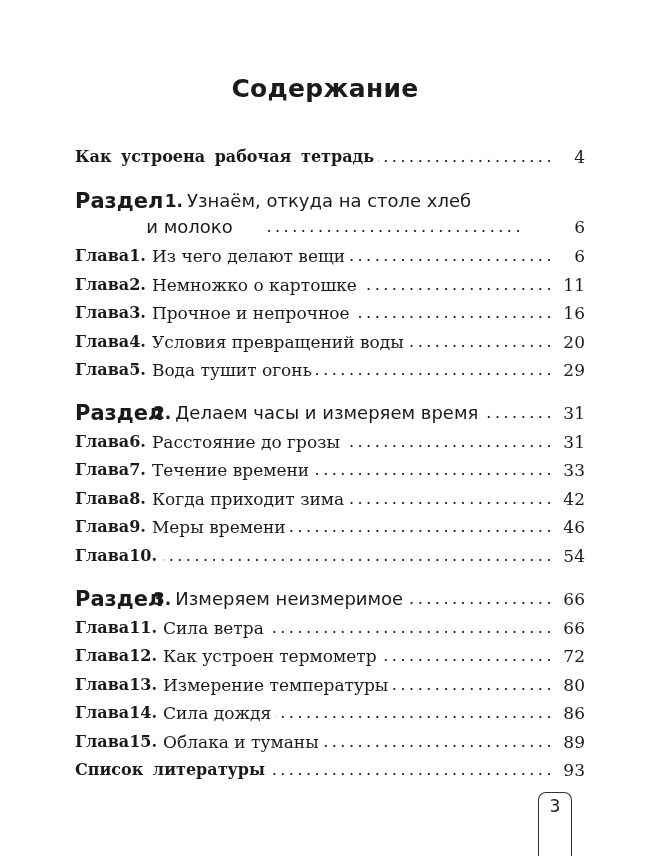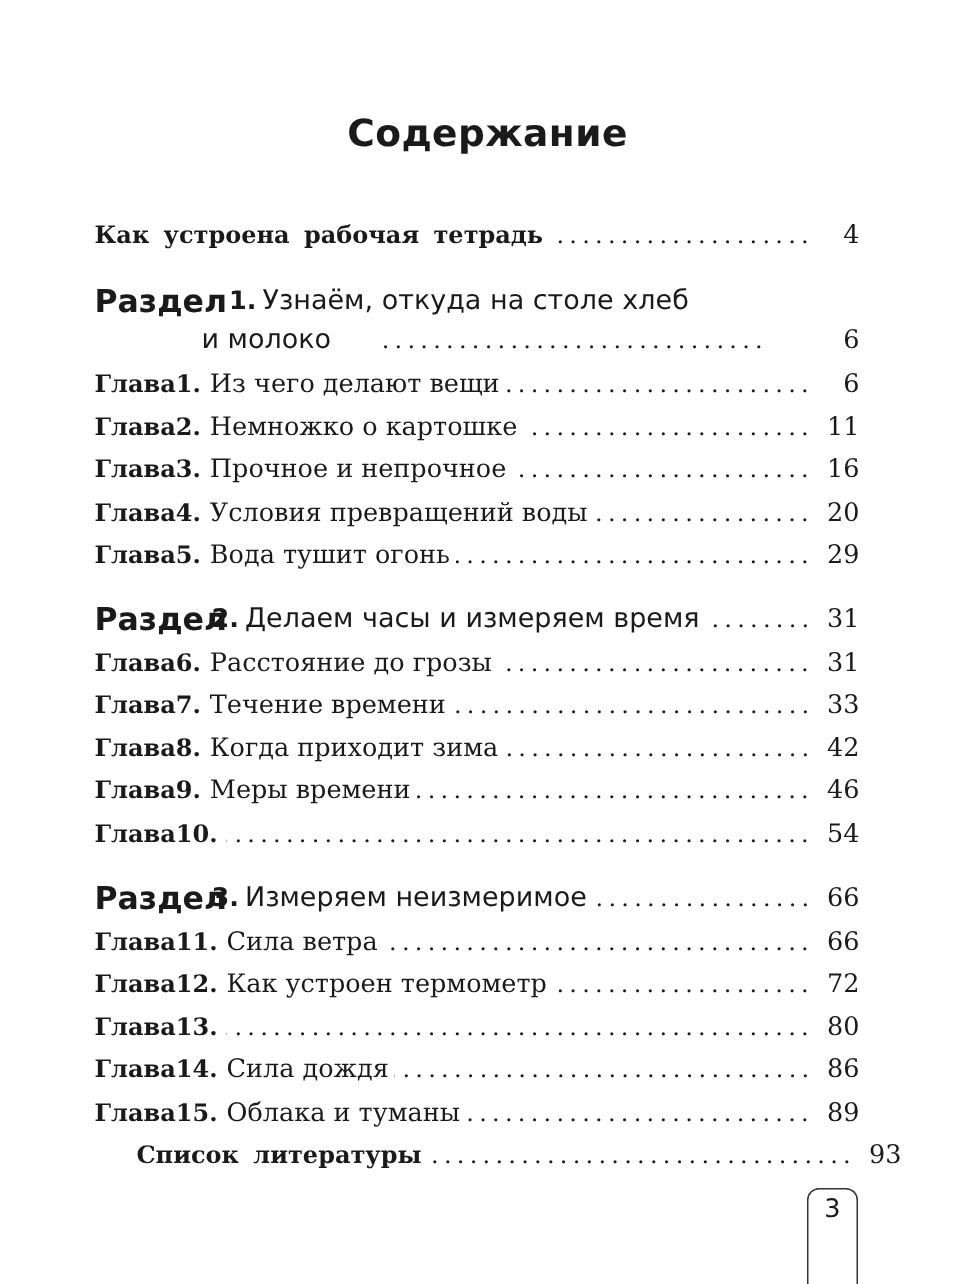--- a/index.html
+++ b/index.html
@@ -26,21 +26,21 @@
       letter-spacing: 0.3px;
     }
     .toc {
       position: absolute;
       left: 63px;
       top: 0;
       width: 510px;
     }
     .row {
       position: absolute;
-      left: 0;
+      left: 12px;
       width: 510px;
       height: 22px;
       display: flex;
       align-items: flex-start;
       font-size: 17px;
       line-height: 22px;
       white-space: nowrap;
     }
     .label {
       display: inline-block;
@@ -256,39 +256,40 @@
   <div class="row" style="top:645px;">
     <span class="label chapter-label">Глава</span>
     <span class="label chapter-num">12.</span>
     <span class="entry-title chapter-title">Как устроен термометр</span>
     <span class="leader">................................................................................</span>
     <span class="page">72</span>
   </div>
   <div class="row" style="top:674px;">
     <span class="label chapter-label">Глава</span>
     <span class="label chapter-num">13.</span>
+    <span class="entry-title chapter-title">Измерение температуры</span>
     <span class="leader">................................................................................</span>
     <span class="page">80</span>
   </div>
   <div class="row" style="top:702px;">
     <span class="label chapter-label">Глава</span>
     <span class="label chapter-num">14.</span>
     <span class="entry-title chapter-title">Сила дождя</span>
     <span class="leader">................................................................................</span>
     <span class="page">86</span>
   </div>
   <div class="row" style="top:731px;">
     <span class="label chapter-label">Глава</span>
     <span class="label chapter-num">15.</span>
     <span class="entry-title chapter-title">Облака и туманы</span>
     <span class="leader">................................................................................</span>
     <span class="page">89</span>
   </div>
 
-  <div class="row" style="top:759px;margin-left:28px;">
+  <div class="row" style="top:759px;">
     <span class="entry-title intro-title">Список литературы</span>
     <span class="leader">................................................................................</span>
     <span class="page">93</span>
   </div>
 </div>
 
 <div class="page-tab">
   <span class="page-tab-num">3</span>
 </div>
 

